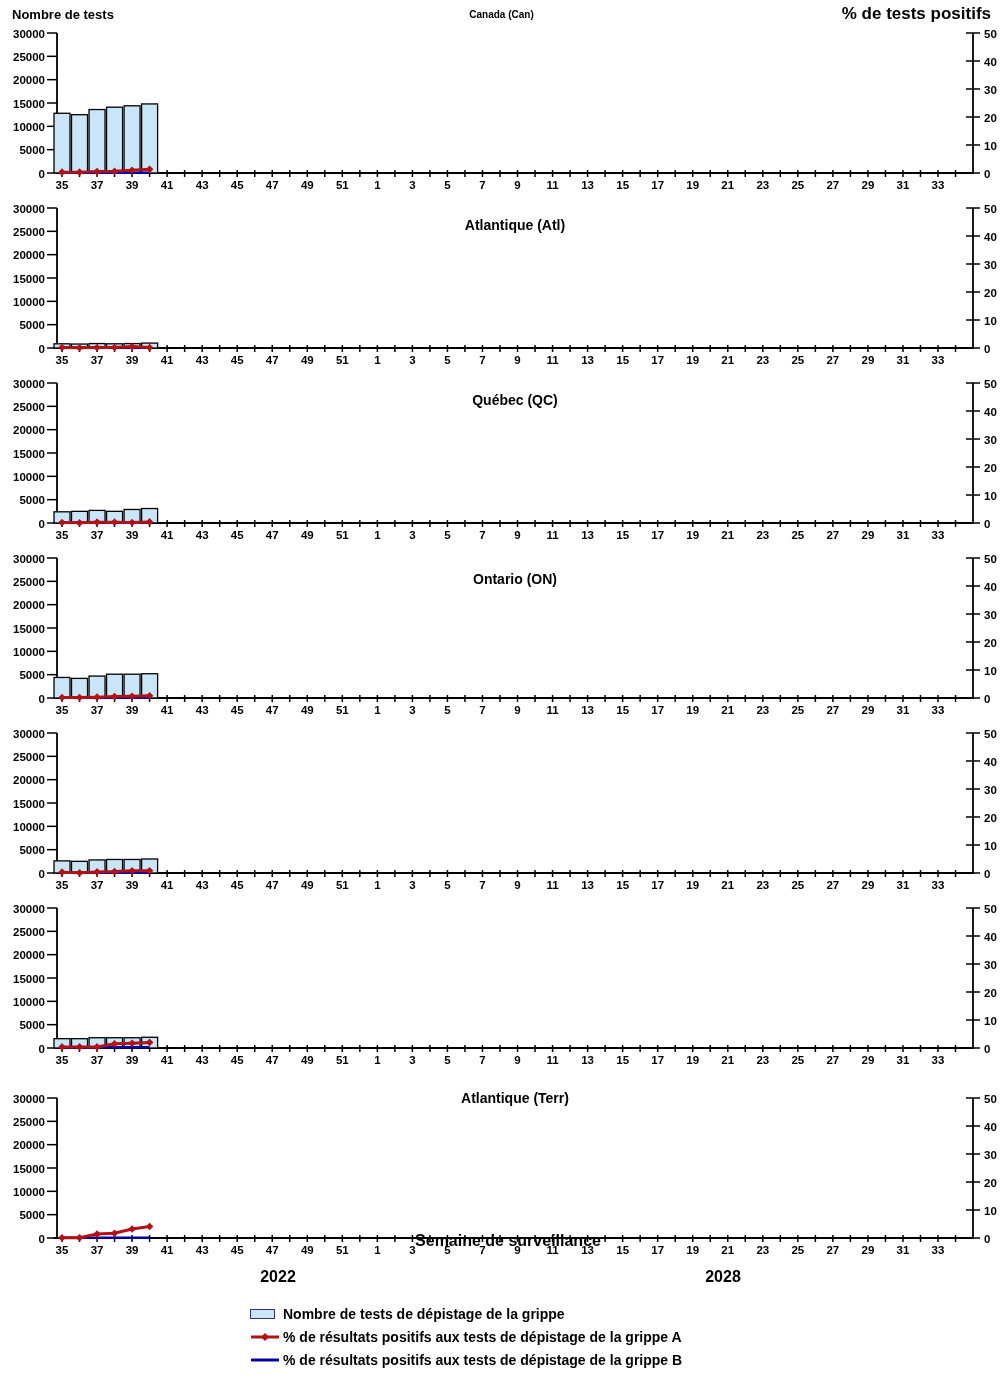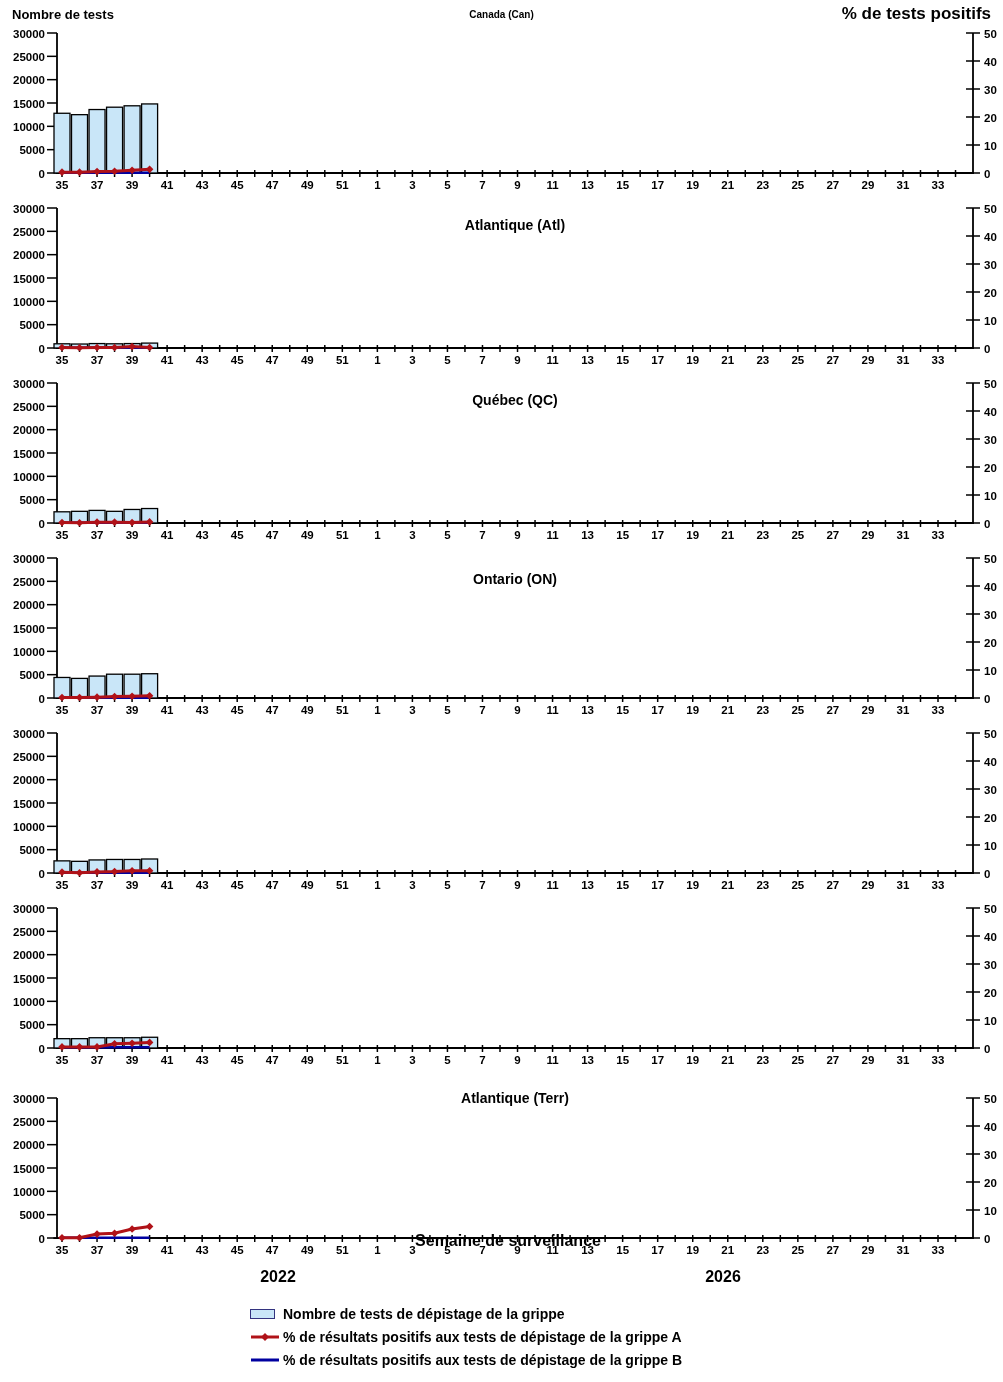--- a/index.html
+++ b/index.html
@@ -948,21 +948,21 @@
           <path d="M 110.76 162.24 L 114.56 158.44 L 118.36 162.24 L 114.56 166.04000000000002 Z" fill="#B01218"></path>
           <path d="M 128.27999999999997 158.04 L 132.07999999999998 154.23999999999998 L 135.88 158.04 L 132.07999999999998 161.84 Z" fill="#B01218"></path>
           <path d="M 145.79999999999998 155.52 L 149.6 151.72 L 153.4 155.52 L 149.6 159.32000000000002 Z" fill="#B01218"></path>
         </g>
       </svg>
     <div class="title-overlay" style="top:18px">Atlantique (Terr)</div>
   </div>
 
   <span class="footer-label" style="left:246px; top:1268px">2022</span>
   <span class="footer-label" style="left:476px; top:1232px">Semaine de surveillance</span>
-  <span class="footer-label" style="left:691px; top:1268px">2026</span>
+  <span class="footer-label" style="left:691px; top:1268px">2028</span>
 
   <div class="legend">
     <div class="legend-row">
       <span class="legend-swatch">
         <span class="bar-swatch" id="bar-swatch" style="background: rgb(201, 230, 248); border: 1.5px solid rgb(51, 51, 127);"></span>
       </span>
       <span class="legend-label">Nombre de tests de dépistage de la grippe</span>
     </div>
     <div class="legend-row">
       <span class="legend-swatch">

